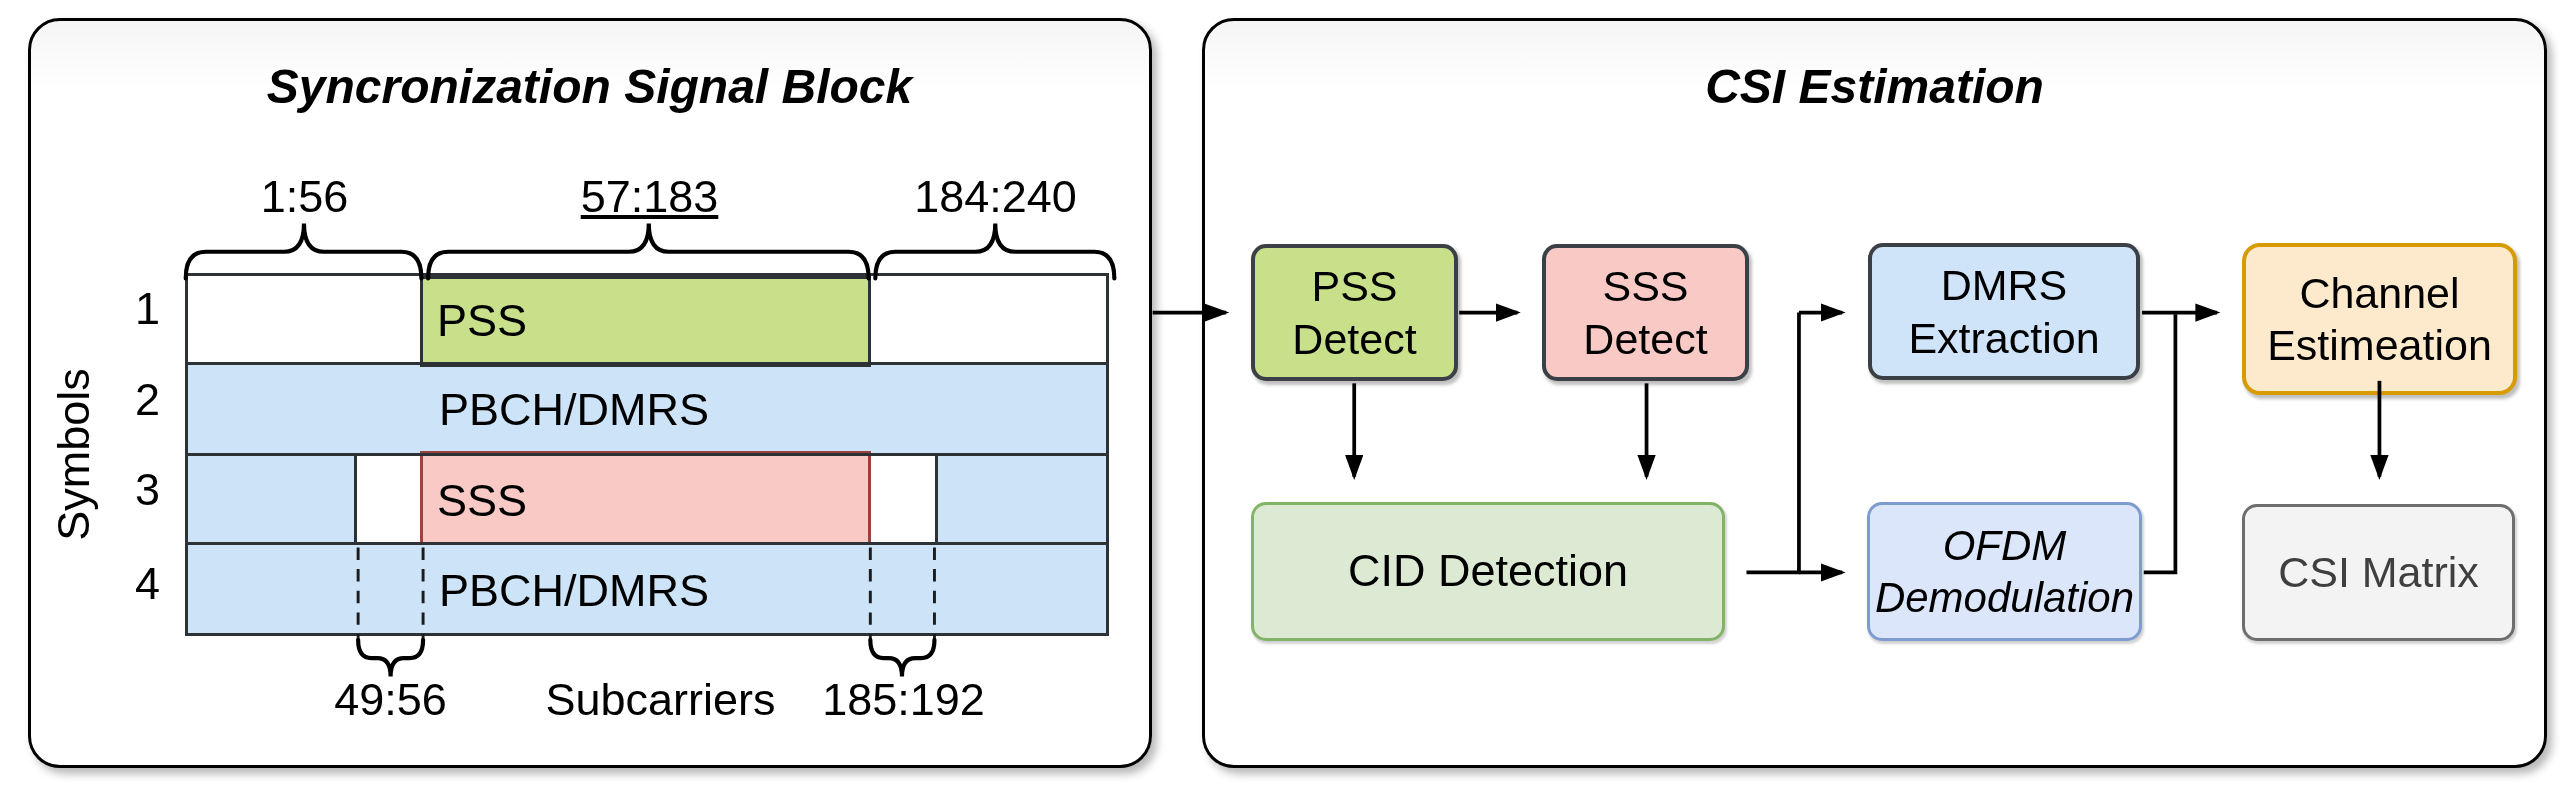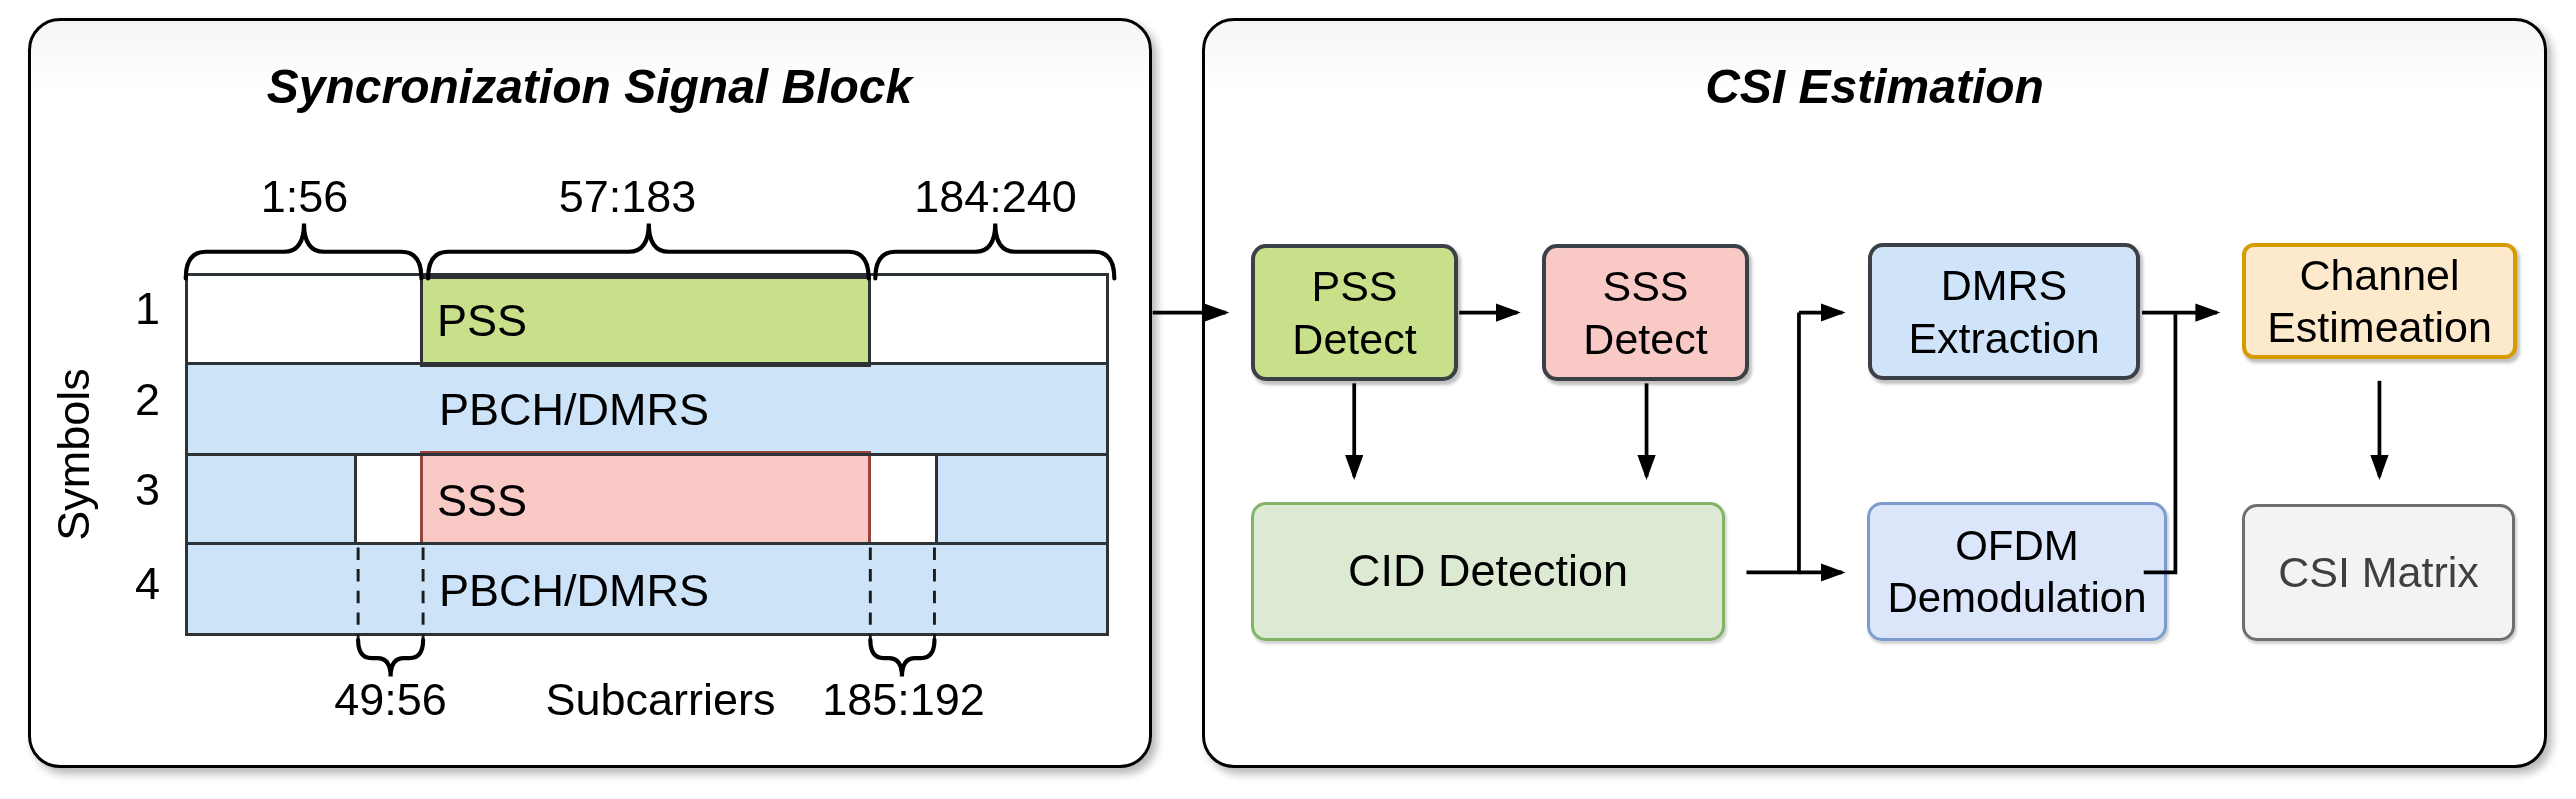--- a/index.html
+++ b/index.html
@@ -34,43 +34,43 @@
   
   .block{position:absolute;display:flex;align-items:center;justify-content:center;text-align:center;
          font-size:43px;line-height:1.22;border-radius:15px;box-sizing:border-box;
          box-shadow:2.5px 3.3px 3.3px rgba(0,0,0,0.25);}
   .b-pss{left:1251px;top:244px;width:207px;height:137px;background:var(--pss-fill,#c8e08a);
          border:4.2px solid var(--detect-border,#3a4045);}
   .b-sss{left:1542px;top:244px;width:207px;height:137px;background:var(--sss-fill,#f8c9c5);
          border:4.2px solid var(--detect-border,#3a4045);}
   .b-dmrs{left:1868px;top:243px;width:272px;height:137px;background:var(--dmrs-fill,#cfe3f9);
          border:4.2px solid var(--detect-border,#3a4045);}
-  .b-channel{left:2242px;top:243px;width:275px;height:116px;background:var(--channel-fill,#fdeacd);
-         border:4.2px solid var(--channel-border,#d79b00);border-radius:12px;}
+  .b-channel{left:2242px;top:243px;width:275px;height:152px;background:var(--channel-fill,#fdeacd);
+         border:4.2px solid var(--channel-border,#d79b00);border-radius:18px;}
   .b-cid{left:1251px;top:502px;width:474px;height:139px;background:var(--cid-fill,#dcead4);
          border:3.3px solid var(--cid-border,#82b366);font-size:45px;box-shadow:1.7px 2.5px 2.5px rgba(0,0,0,0.18);}
-  .b-ofdm{left:1867px;top:502px;width:300px;height:139px;background:var(--ofdm-fill,#dbe6fa);
-         border:3.3px solid var(--ofdm-border,#7d9bce);font-size:42px;box-shadow:1.7px 2.5px 2.5px rgba(0,0,0,0.18);}
+  .b-ofdm{left:1867px;top:502px;width:275px;height:139px;background:var(--ofdm-fill,#dbe6fa);
+         border:3.3px solid var(--ofdm-border,#7d9bce);font-size:42px;box-shadow:1.7px 2.5px 2.5px rgba(0,0,0,0.18);font-style:italic;}
   .b-csi{left:2242px;top:504px;width:273px;height:137px;background:var(--csi-fill,#f3f3f3);
          border:3.3px solid var(--csi-border,#6e6e6e);color:var(--csi-text,#3f3f3f);
          box-shadow:1.7px 2.5px 2.5px rgba(0,0,0,0.18);}
 
   svg.overlay{position:absolute;left:0;top:0;pointer-events:none;}
 </style>
 </head>
 <body>
 
 <div class="canvas">
 
   <section class="panel left">
     <div class="panel-title">Syncronization Signal Block</div>
   </section>
 
   <div class="range-label" style="left:171px;top:173px;">1:56</div>
-  <div class="range-label" style="left:494px;top:173px;">57:183</div>
+  <div class="range-label" style="left:516px;top:173px;text-decoration:underline;">57:183</div>
   <div class="range-label" style="left:862px;top:173px;">184:240</div>
 
   <div class="row-num" style="left:93px;top:285px;">1</div>
   <div class="row-num" style="left:93px;top:376px;">2</div>
   <div class="row-num" style="left:93px;top:466px;">3</div>
   <div class="row-num" style="left:93px;top:560px;">4</div>
 
   <div class="vlabel">Symbols</div>
 
   <div class="grid">

